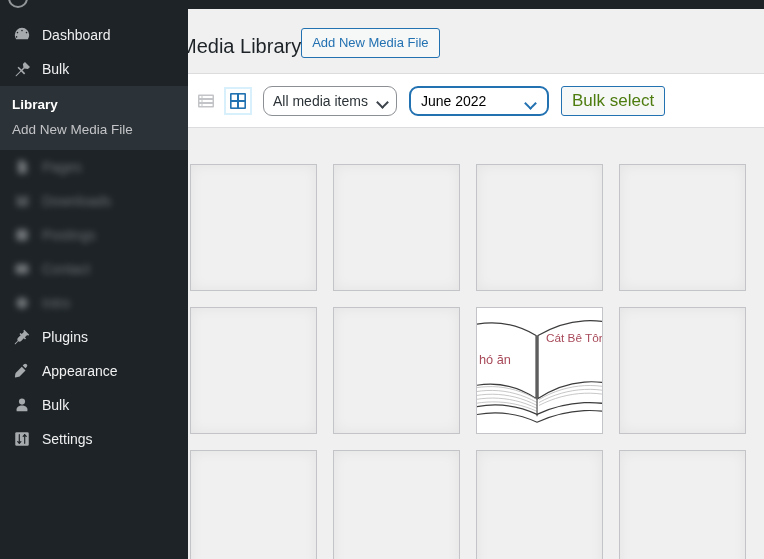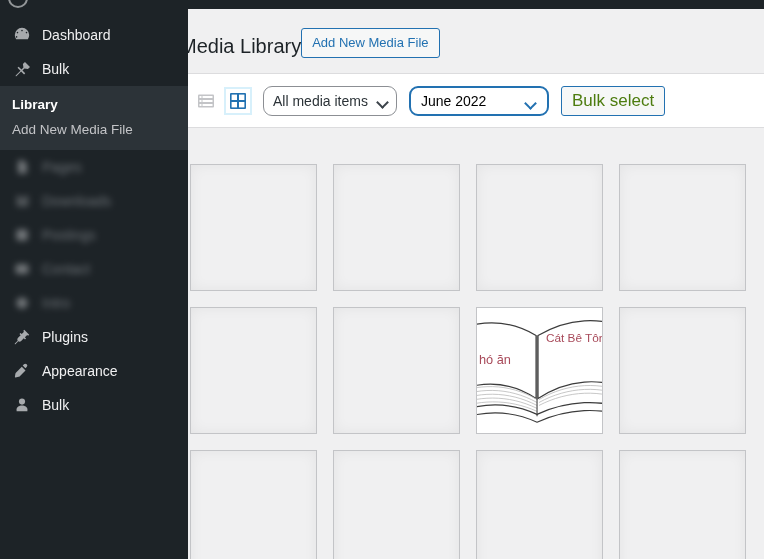--- a/index.html
+++ b/index.html
@@ -359,20 +359,29 @@
         <span class="mi-label">Appearance</span>
       </div>
       <div class="menu-item">
         <span class="mi-icon">
           <svg width="18" height="18" viewBox="0 0 20 20" fill="currentColor">
             <circle cx="10" cy="6.2" r="3.4"></circle>
             <path d="M10 10.6c-3.3 0-6 1.9-6 4.2V17h12v-2.2c0-2.3-2.7-4.2-6-4.2z"></path>
           </svg>
         </span>
         <span class="mi-label">Bulk</span>
+      </div>
+      <div class="menu-item">
+        <span class="mi-icon">
+          <svg width="18" height="18" viewBox="0 0 20 20" fill="currentColor">
+            <rect x="2.5" y="2.5" width="15" height="15" rx="1.5" fill="currentColor"></rect>
+            <path d="M7 5.2v9.6M7 14.8l-1.7-2M7 14.8l1.7-2M13 14.8V5.2M13 5.2l-1.7 2M13 5.2l1.7 2" stroke="#1d2327" stroke-width="1.3" fill="none" stroke-linecap="round"></path>
+          </svg>
+        </span>
+        <span class="mi-label">Settings</span>
       </div>
     </div>
 
   </nav>
 
   <main class="content">
 
     <div class="page-head">
       <h1 class="page-title">Media Library</h1>
       <a class="page-action">Add New Media File</a>

